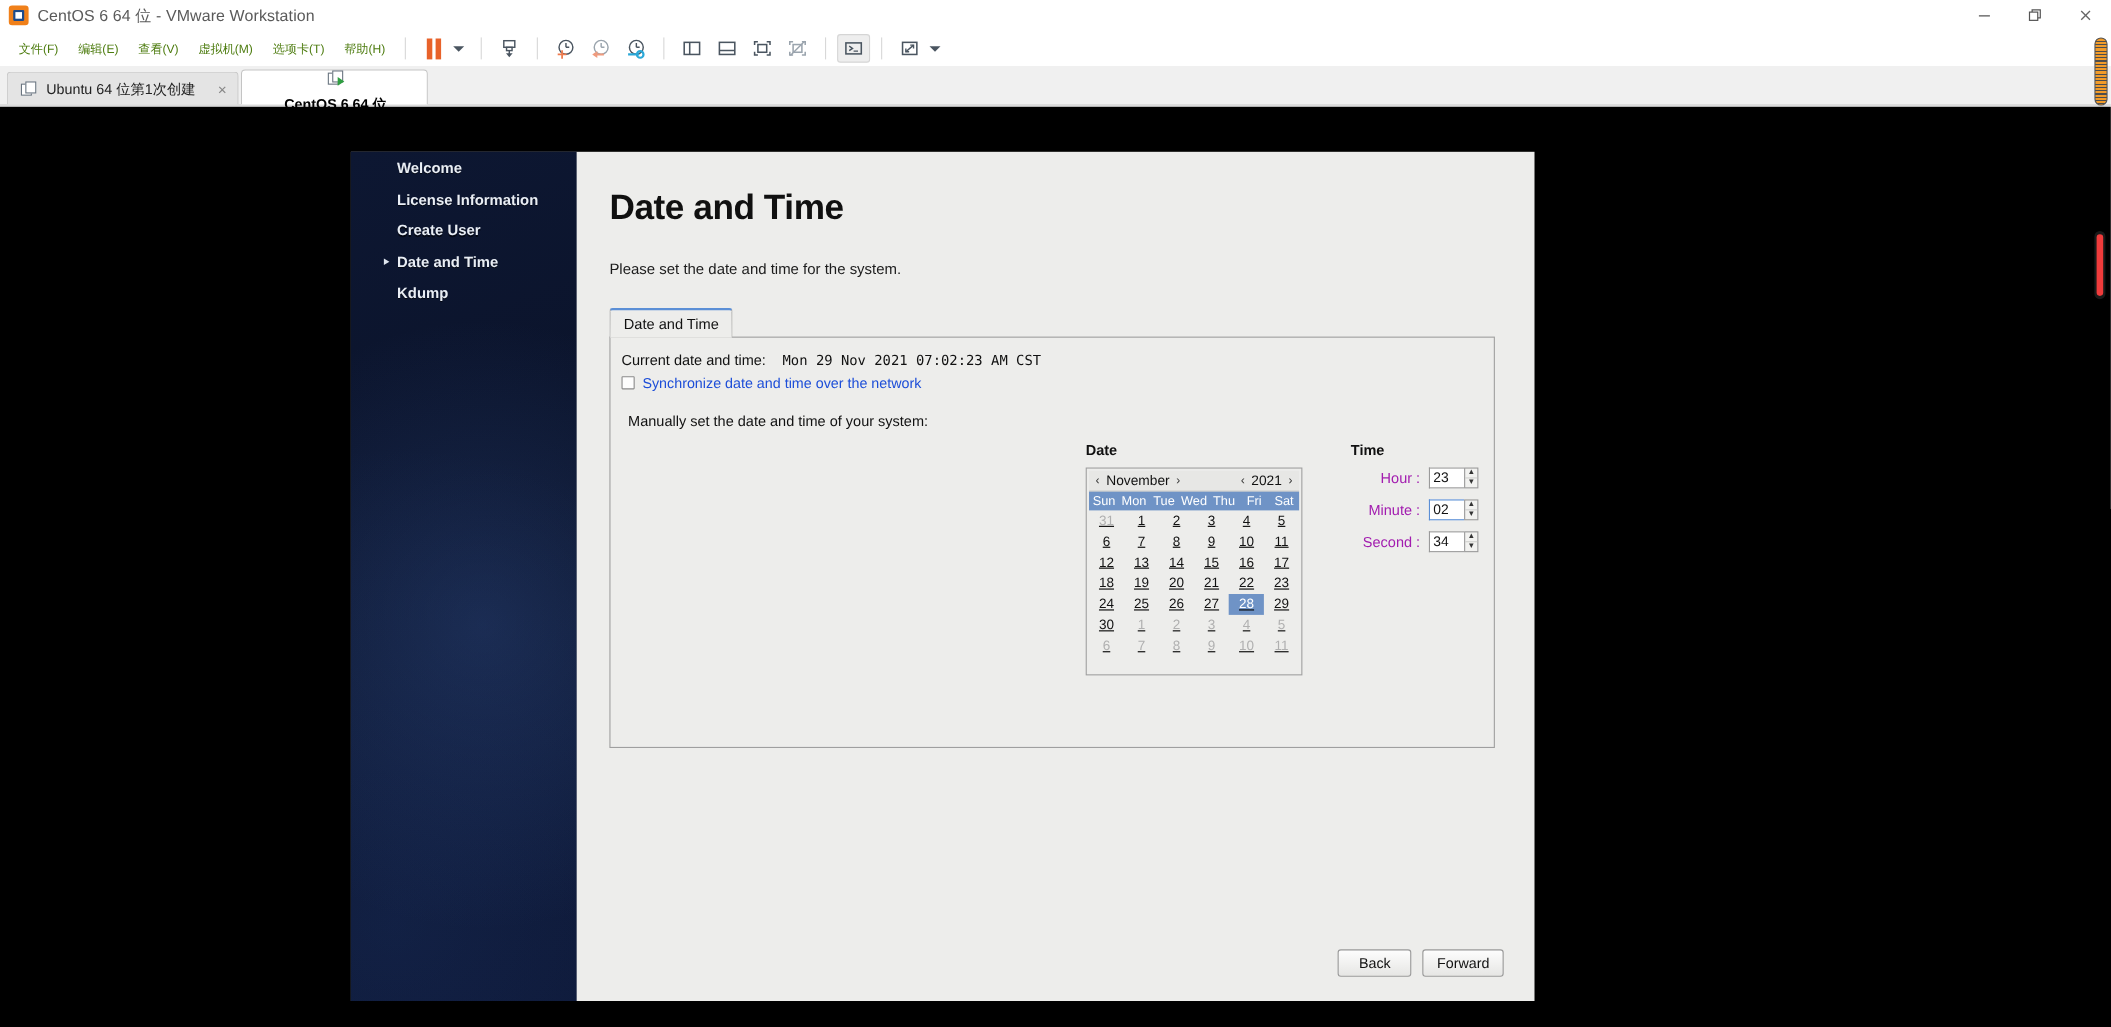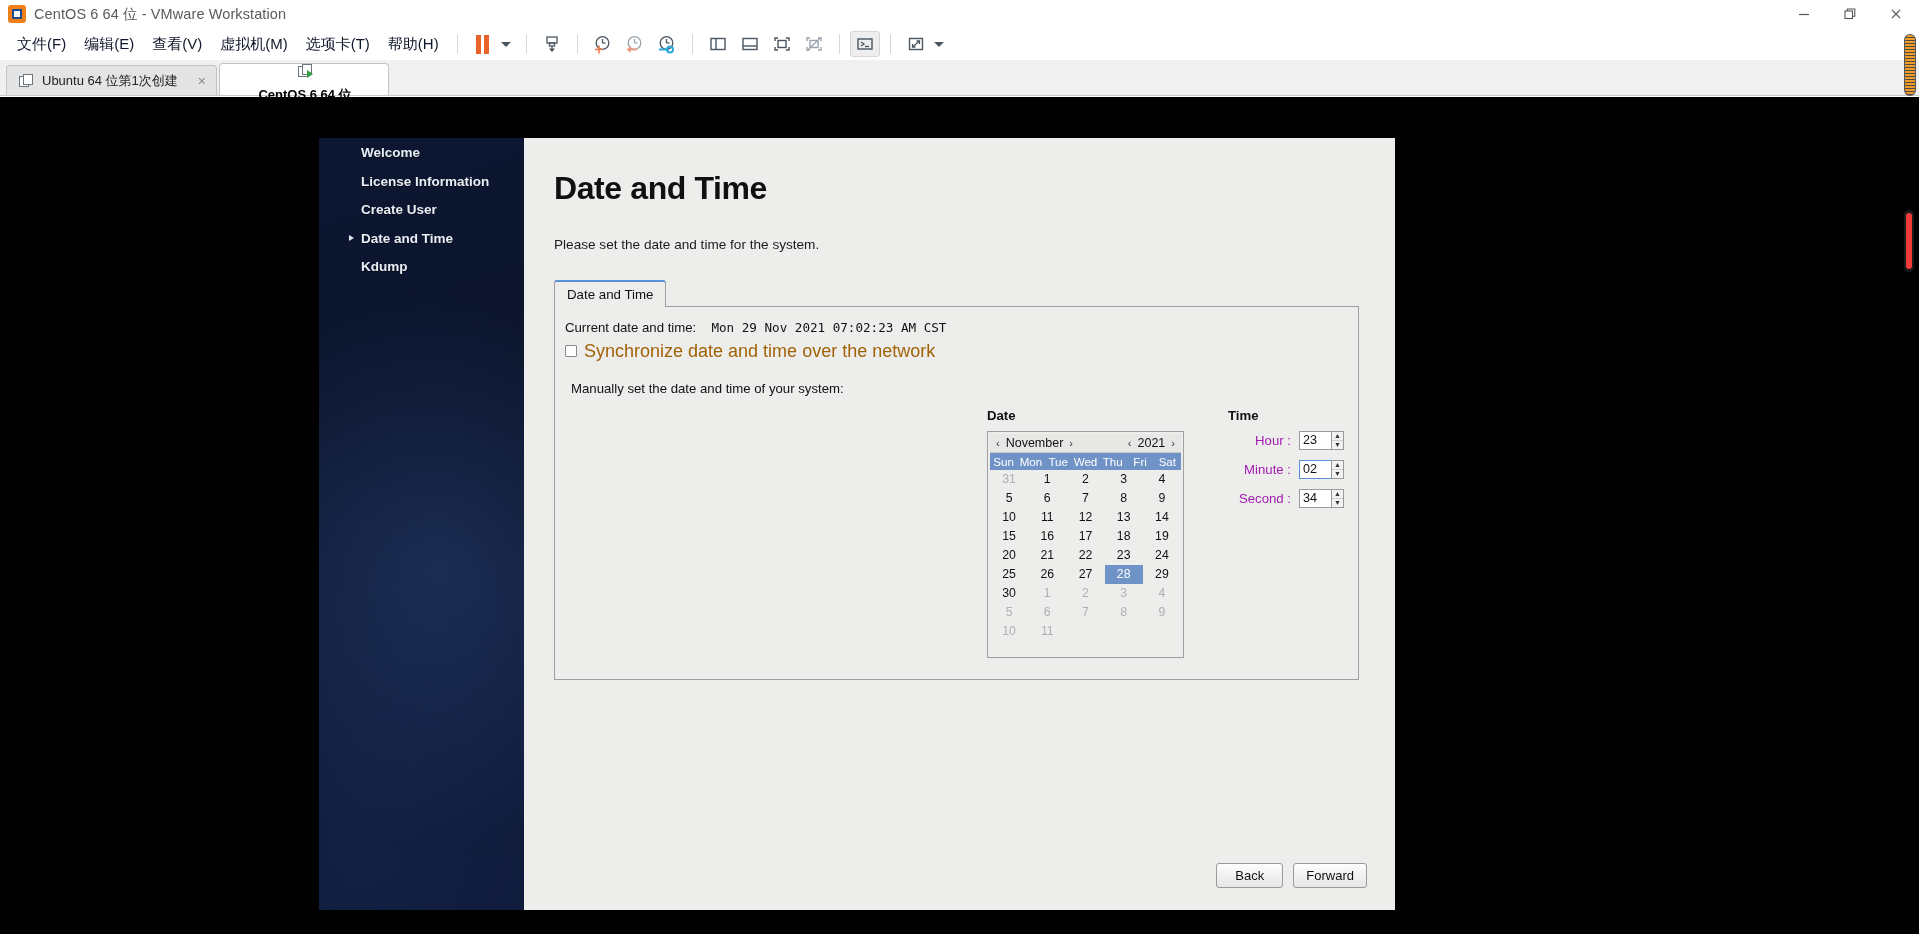--- a/index.html
+++ b/index.html
@@ -44,21 +44,21 @@
     color:#555; font-size:15px; line-height:1;
   }
   .win-btn svg { display:block; }
 
   
   .menubar {
     height:32px; display:flex; align-items:center;
     background:#ffffff; padding-left:8px; position:relative;
   }
   .menu-item {
-    font-size:15px; color:#0f172a; padding:4px 9px; white-space:nowrap;
+    font-size:11px; color:#4d7c0f; padding:4px 9px; white-space:nowrap;
   }
   .tb-sep { width:1px; height:20px; background:#d8d8d8; margin:0 9px; }
   .tb-btn {
     width:30px; height:26px; display:flex; align-items:center; justify-content:center;
     margin:0 1px; border-radius:3px;
   }
   .tb-btn.active { background:#eeeeee; border:1px solid #d5d5d5; }
   .caret {
     width:0;height:0;border-left:5px solid transparent;border-right:5px solid transparent;
     border-top:5px solid #4a5560; margin:0 6px 0 2px;
@@ -138,21 +138,21 @@
   }
 
   .cur-line { font-size:13.2px; color:#111; white-space:pre; }
   .cur-line .mono { font-family:"DejaVu Sans Mono", monospace; font-size:12.6px; }
 
   .chk-row { display:flex; align-items:center; gap:7px; margin-top:6px; }
   .chkbox {
     width:12px; height:12px; border:1px solid #8a8a8a; background:#fdfdfd; border-radius:1px;
     flex:0 0 auto;
   }
-  .chk-label { font-size:18px; color:#a16207; }
+  .chk-label { font-size:13px; color:#1d4ed8; }
 
   .manual-label { font-size:13.2px; color:#111; margin:19px 0 0 6px; }
 
   .dt-cols { display:flex; margin-top:12px; padding-left:24px;justify-content:flex-end; }
   .col-head { font-size:13.2px; font-weight:bold; color:#111; margin-bottom:8px; }
 
   
   .cal {
     width:197px; border:1px solid #a0a0a0; background:#ededeb;
     padding:2px; position:relative;
@@ -163,21 +163,21 @@
     font-size:12.5px; color:#111;
   }
   .cal-head .grp { display:flex; align-items:center; gap:6px; }
   .cal-head .arrow { color:#333; font-size:11px; }
   .cal-dow {
     display:grid; grid-template-columns:repeat(7,1fr); background:#6f93c6;
   }
   .cal-dow div {
     color:#ffffff; font-size:11.6px; text-align:center; padding:2px 0;
   }
-  .cal-grid { display:grid; grid-template-columns:repeat(5,1fr); }
+  .cal-grid { display:grid; grid-template-columns:repeat(6,1fr);text-decoration:underline; }
   .cal-grid div {
     font-size:12.3px; text-align:center; padding:2.5px 0; color:#111;
   }
   .cal-grid div.dim { color:#b0b0b0; }
   .cal-grid div.sel { background:#6f93c6; color:#ffffff; }
   .cal-pad { height:14px; }
 
   
   .time-col { margin-left:44px; }
   .time-row { display:flex; align-items:center; margin-bottom:10px; }

